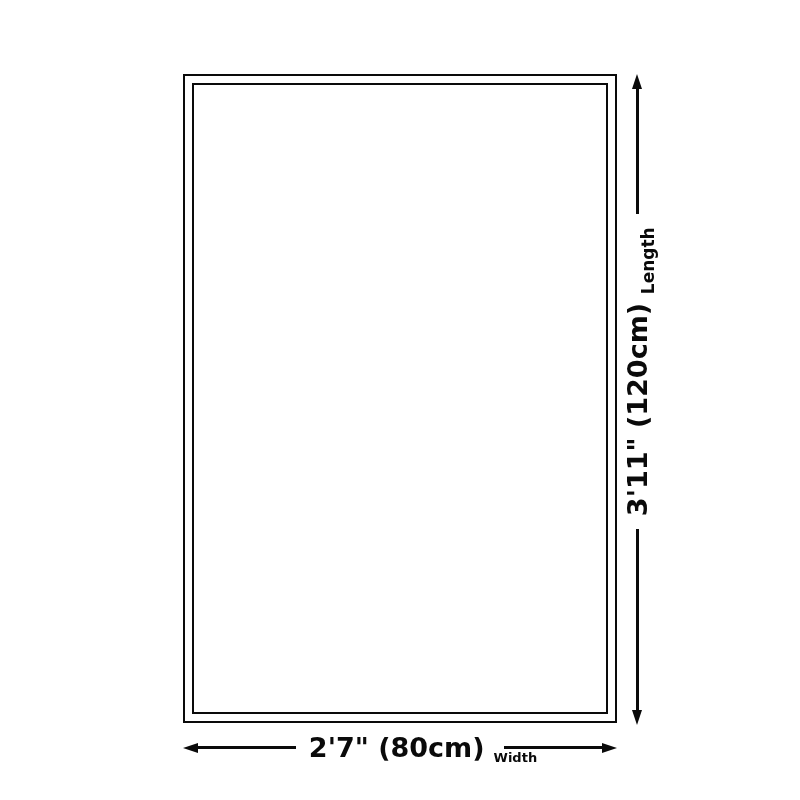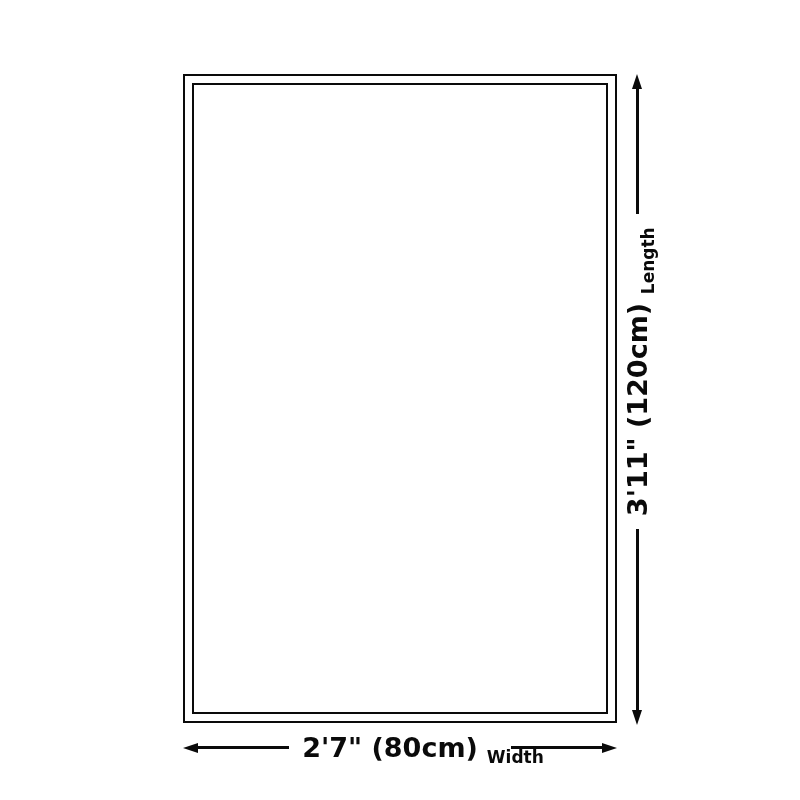--- a/index.html
+++ b/index.html
@@ -40,21 +40,21 @@
   .hdim {
     position: absolute; left: 183px; top: 727px; width: 434px; height: 41px;
     display: flex; align-items: center;
   }
   .hlabel {
     display: flex; align-items: center; margin: 0 13px;
     font-weight: bold; font-size: 27px; line-height: 1;
     color: var(--line, #0a0a0a); white-space: nowrap;
   }
   .hlabel .sub {
-    font-size: 17px; position: relative; top: 10px;
+    font-size: 13px; position: relative; top: 10px;
     margin-left: 9px; margin-right: -46px;
   }
 
   
   .vdim {
     position: absolute; left: 616px; top: 74px; width: 42px; height: 651px;
     display: flex; flex-direction: column; align-items: center;
   }
   .vlabel {
     writing-mode: vertical-rl; transform: rotate(180deg);

